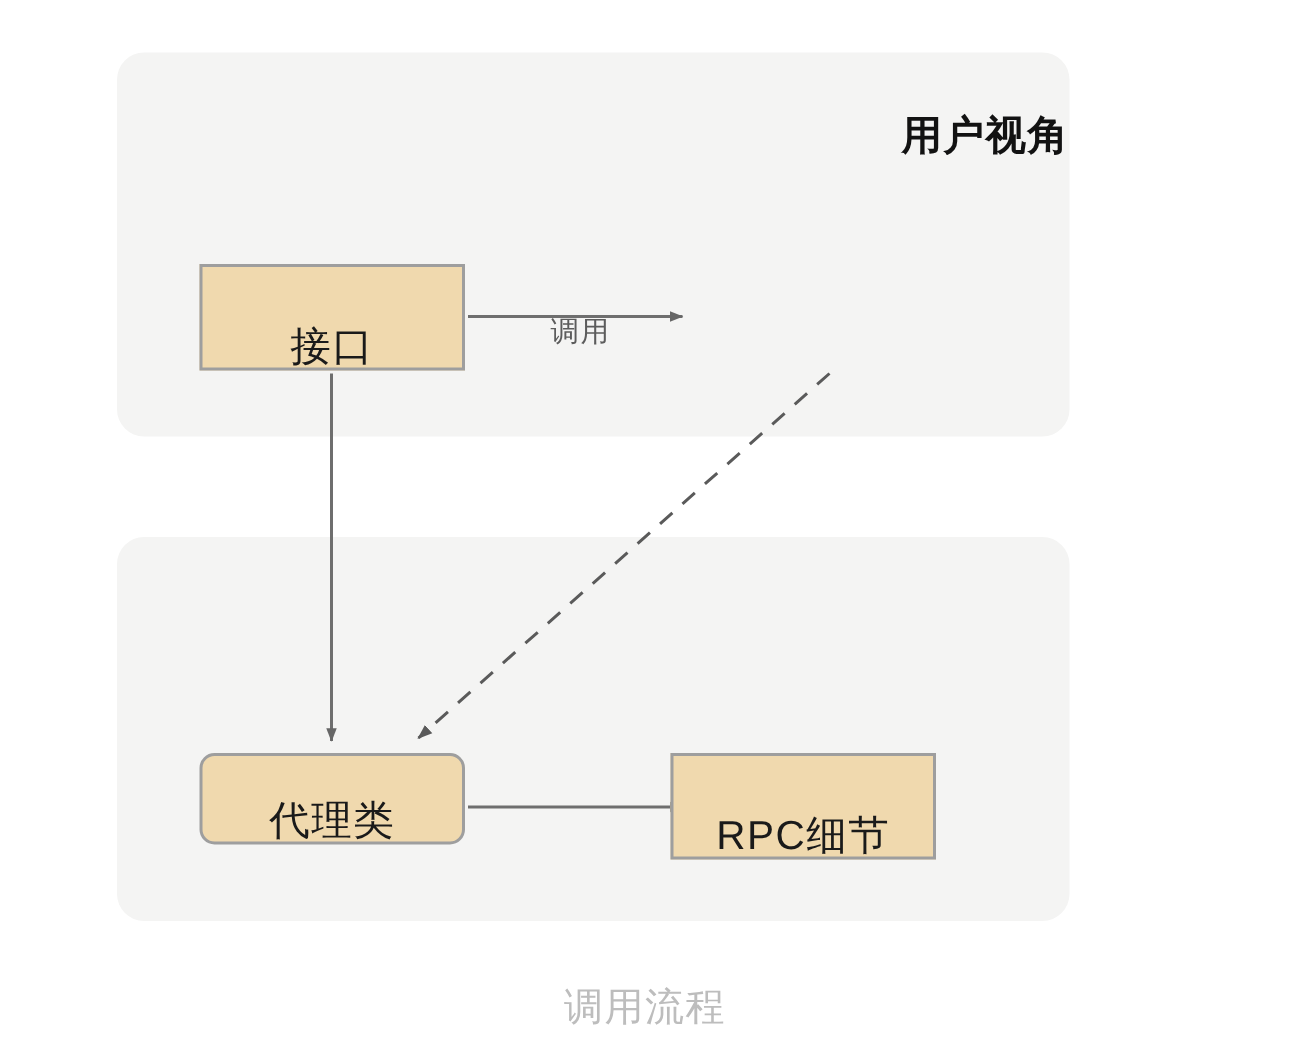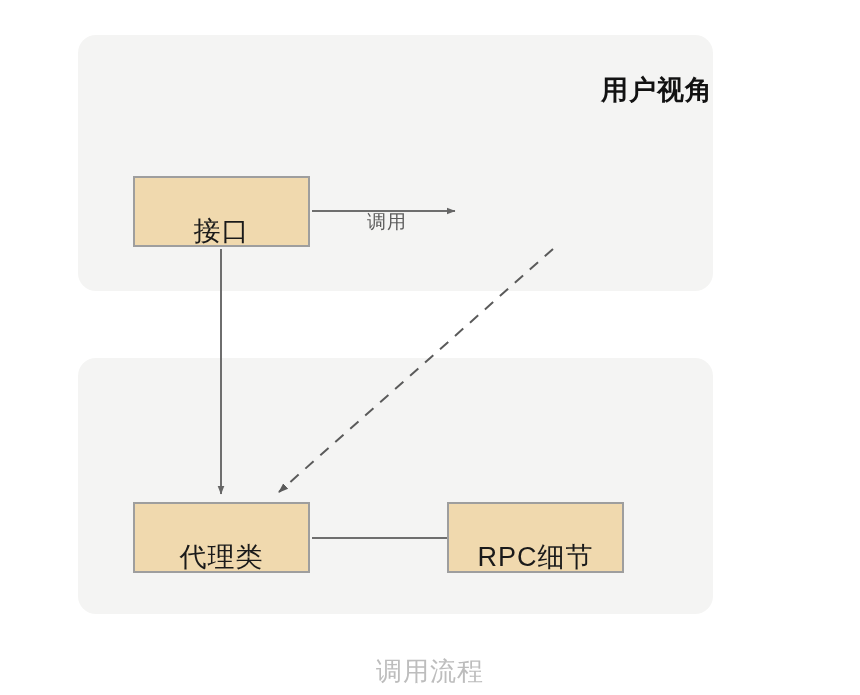--- a/index.html
+++ b/index.html
@@ -65,21 +65,21 @@
     align-items: flex-end;
     justify-content: center;
     font-size: 27px;
     color: #1a1a1a;
     letter-spacing: 1px;
     line-height: 1;
     white-space: nowrap;
   }
   #node-interface { left: 133px; top: 176px; width: 177px; height: 71px; }
   #node-method    { left: 464px; top: 176px; width: 177px; height: 71px; }
-  #node-proxy     { left: 133px; top: 502px; width: 177px; height: 71px; }
+  #node-proxy     { left: 133px; top: 502px; width: 177px; height: 61px; border-radius: 10px; }
   #node-rpc       { left: 447px; top: 502px; width: 177px; height: 71px; }
 
   
   .edge-label {
     position: absolute;
     font-size: 19px;
     color: #5c5c5c;
     line-height: 1;
     white-space: nowrap;
   }

